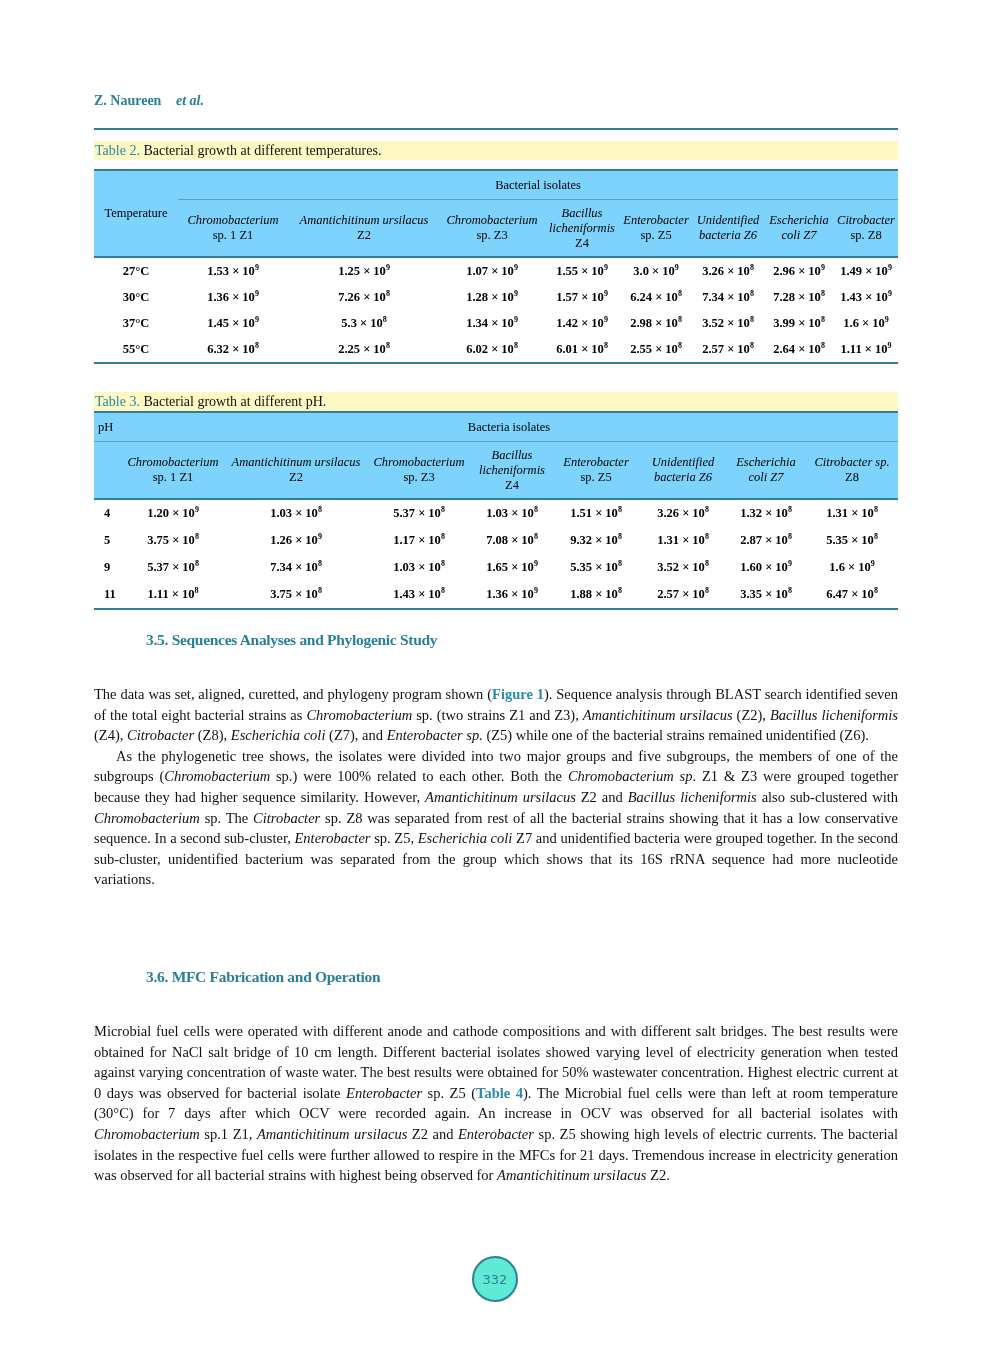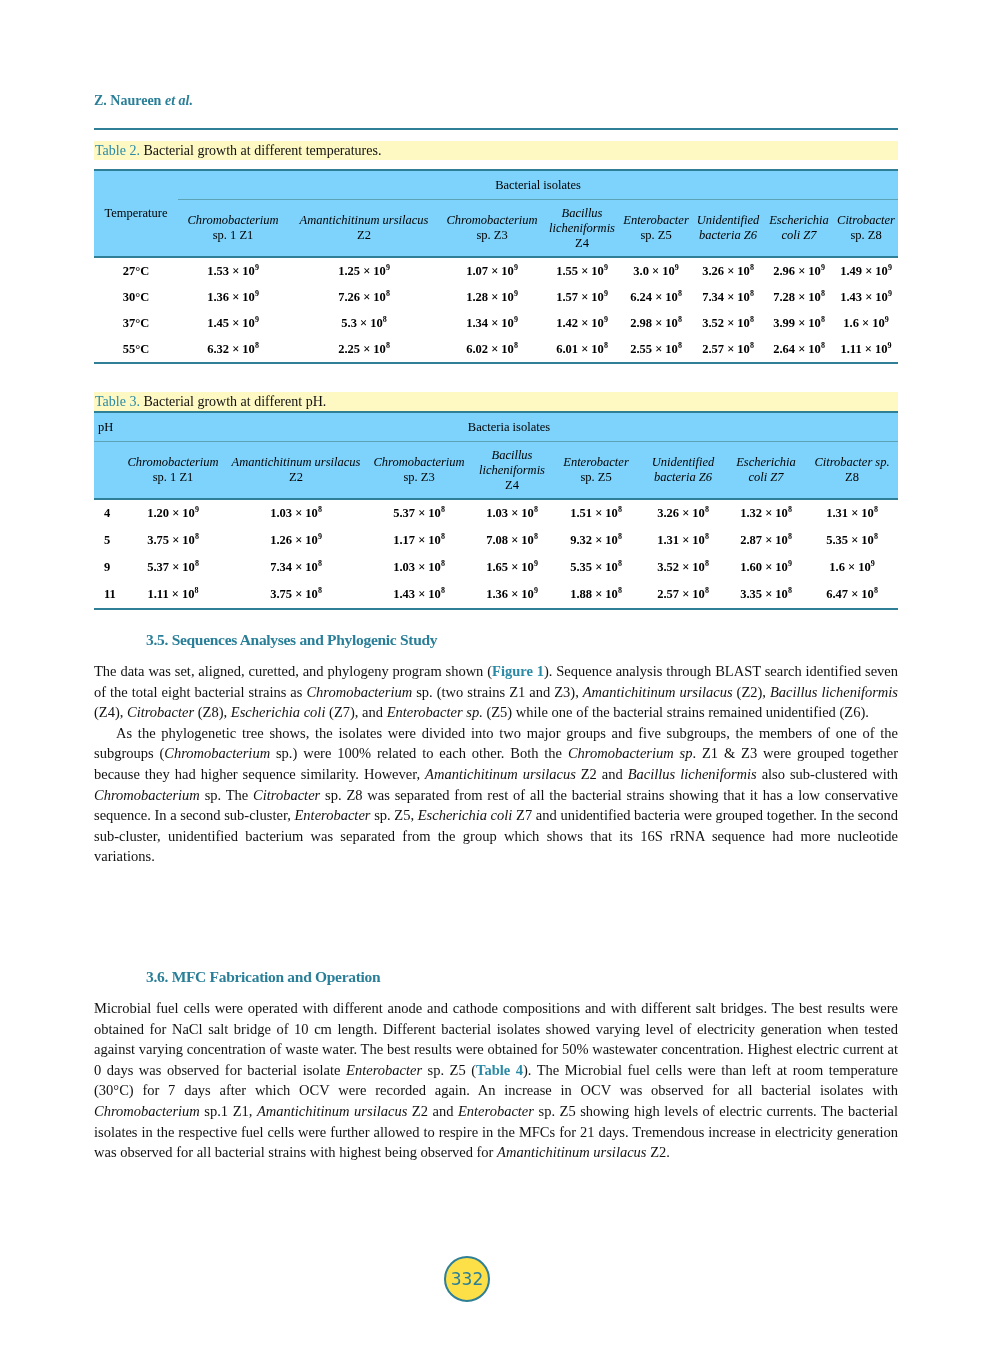--- a/index.html
+++ b/index.html
@@ -6,21 +6,21 @@
   body {
     width: 992px; height: 1347px; position: relative; overflow: hidden;
     font-family: "Liberation Serif", "DejaVu Serif", serif; color: #000;
   }
   .page { position: absolute; left: 94px; top: 0; width: 804px; }
   .running-head {
     position: absolute; top: 93px; left: 0;
     font-family: "Liberation Serif", serif; font-weight: bold;
     font-size: 14px; color: #2a7f98;
   }
-  .running-head .etal { font-style: italic; }
+  .running-head .etal { font-style: italic; margin-left: 11px; }
   .head-rule { position: absolute; top: 128px; left: 0; width: 804px; height: 2px; background: #2f7f97; }
 
   .caption {
     position: absolute; left: 0; width: 804px; height: 19px; background: #fef9c3;
     font-size: 14px; line-height: 19px; padding-left: 1px; box-sizing: border-box;
   }
   .caption .cap-label { color: #2a8aa6; }
   .caption .cap-text { color: #111; }
 
   table.data { position: absolute; left: 0; width: 804px; border-collapse: collapse; font-size: 12.5px; }
@@ -42,31 +42,31 @@
   #t3 .group-row th { height: 28px; }
   #t3 .hdr-row th { height: 56px; }
   #t3 tbody td { height: 27px; }
 
   .section-title {
     position: absolute; left: 52px; font-family: Liberation Serif, serif; font-weight: bold;
     font-size: 15.5px; color: #2a7f98; letter-spacing: -0.3px;
   }
   .para {
     position: absolute; left: 0; width: 804px; font-size: 14.5px; line-height: 20.6px;
-    text-align: justify; text-align-last: left; color: #111;
+    text-align: justify; text-align-last: left; color: #111; margin-top: 23px;
   }
   .para p { margin: 0; }
   .para p.ind { text-indent: 22px; }
   .para i { font-style: italic; }
   .link { color: #2a8aa6; font-weight: bold; }
 
   .page-num {
-    position: absolute; left: 444px; top: 1256px; width: 46px; height: 46px; border-radius: 50%;
-    background: #fde047; border: 2px solid #2f7f97; box-sizing: border-box;
-    font-family: "DejaVu Sans", sans-serif; font-size: 17px; color: #2a7f98;
+    position: absolute; left: 472px; top: 1256px; width: 46px; height: 46px; border-radius: 50%;
+    background: #5eead4; border: 2px solid #2f7f97; box-sizing: border-box;
+    font-family: "DejaVu Sans", sans-serif; font-size: 13px; color: #2a7f98;
     display: flex; align-items: center; justify-content: center;
   }
 </style>
 </head>
 <body>
 
 <div class="page">
 
   <div class="running-head">
     <span>Z. Naureen</span>

